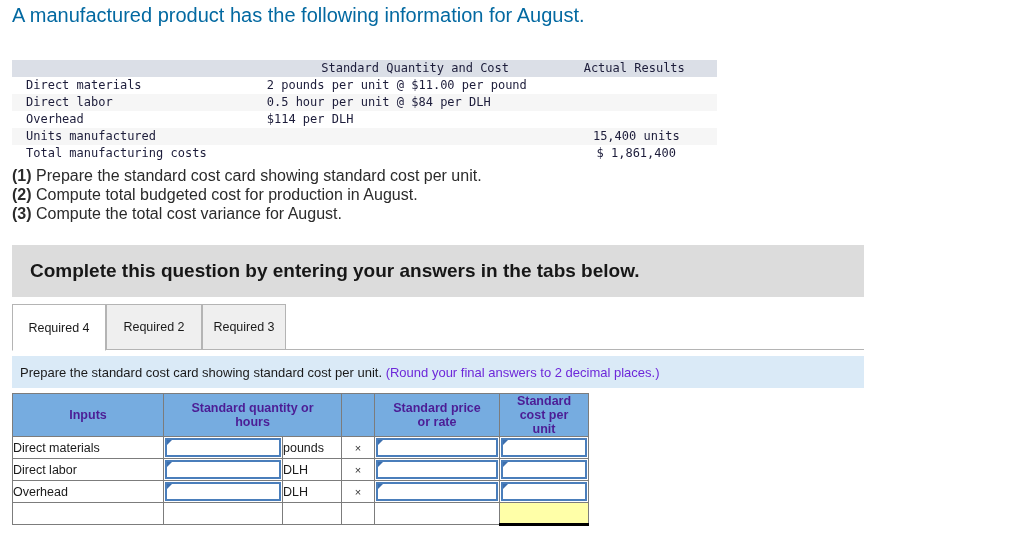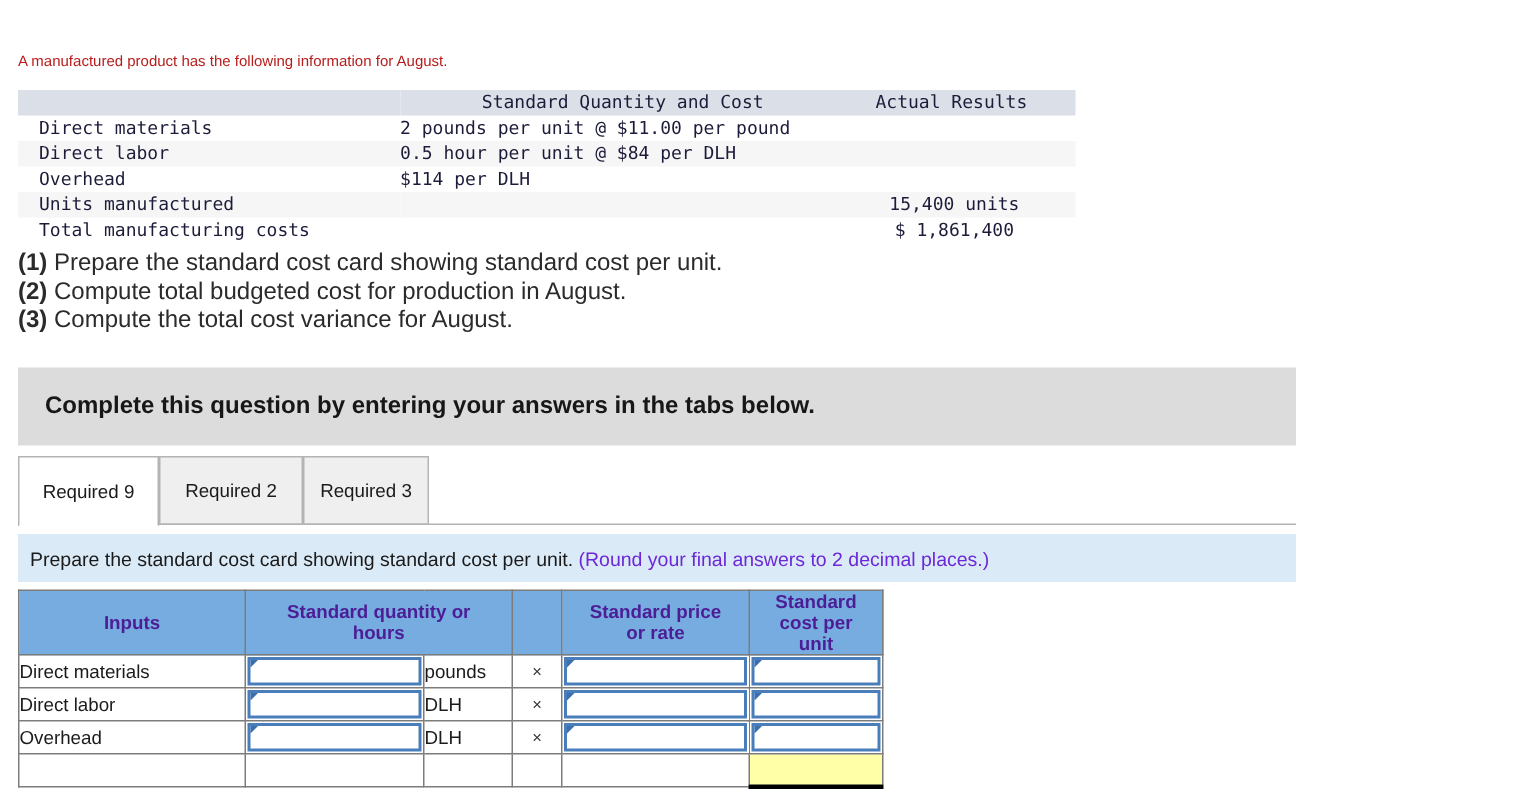--- a/index.html
+++ b/index.html
@@ -13,23 +13,23 @@
     font-family: "Liberation Sans", sans-serif;
     color: #1a1a1a;
     overflow: hidden;
     position: relative;
   }
 
   
   .intro {
     position: absolute;
     left: 12px;
-    top: 36px;
-    font-size: 10px;
-    color: #b91c1c;
+    top: 4px;
+    font-size: 20px;
+    color: #0369a1;
     white-space: nowrap;
   }
 
   
   .info-table {
     position: absolute;
     left: 12px;
     top: 60px;
     width: 705px;
     border-collapse: collapse;
@@ -72,21 +72,21 @@
     left: 12px;
     top: 245px;
     width: 852px;
     height: 52px;
     background: #dcdcdc;
     display: flex;
     align-items: center;
   }
   .gray-banner span {
     margin-left: 18px;
-    font-size: 16px;
+    font-size: 19px;
     font-weight: bold;
     color: #171717;
   }
 
   
   .tabs {
     position: absolute;
     left: 12px;
     top: 304px;
     width: 852px;
@@ -262,21 +262,21 @@
   <div><b>(3)</b><span> Compute the total cost variance for August.</span></div>
 </div>
 
 <div class="gray-banner">
   <span>Complete this question by entering your answers in the tabs below.</span>
 </div>
 
 <div class="tabs">
   <div class="tab-rule"></div>
   <div class="tab tab-1 active">
-    <span>Required 9</span>
+    <span>Required 4</span>
   </div>
   <div class="tab tab-2">
     <span>Required 2</span>
   </div>
   <div class="tab tab-3">
     <span>Required 3</span>
   </div>
 </div>
 
 <div class="blue-strip">

